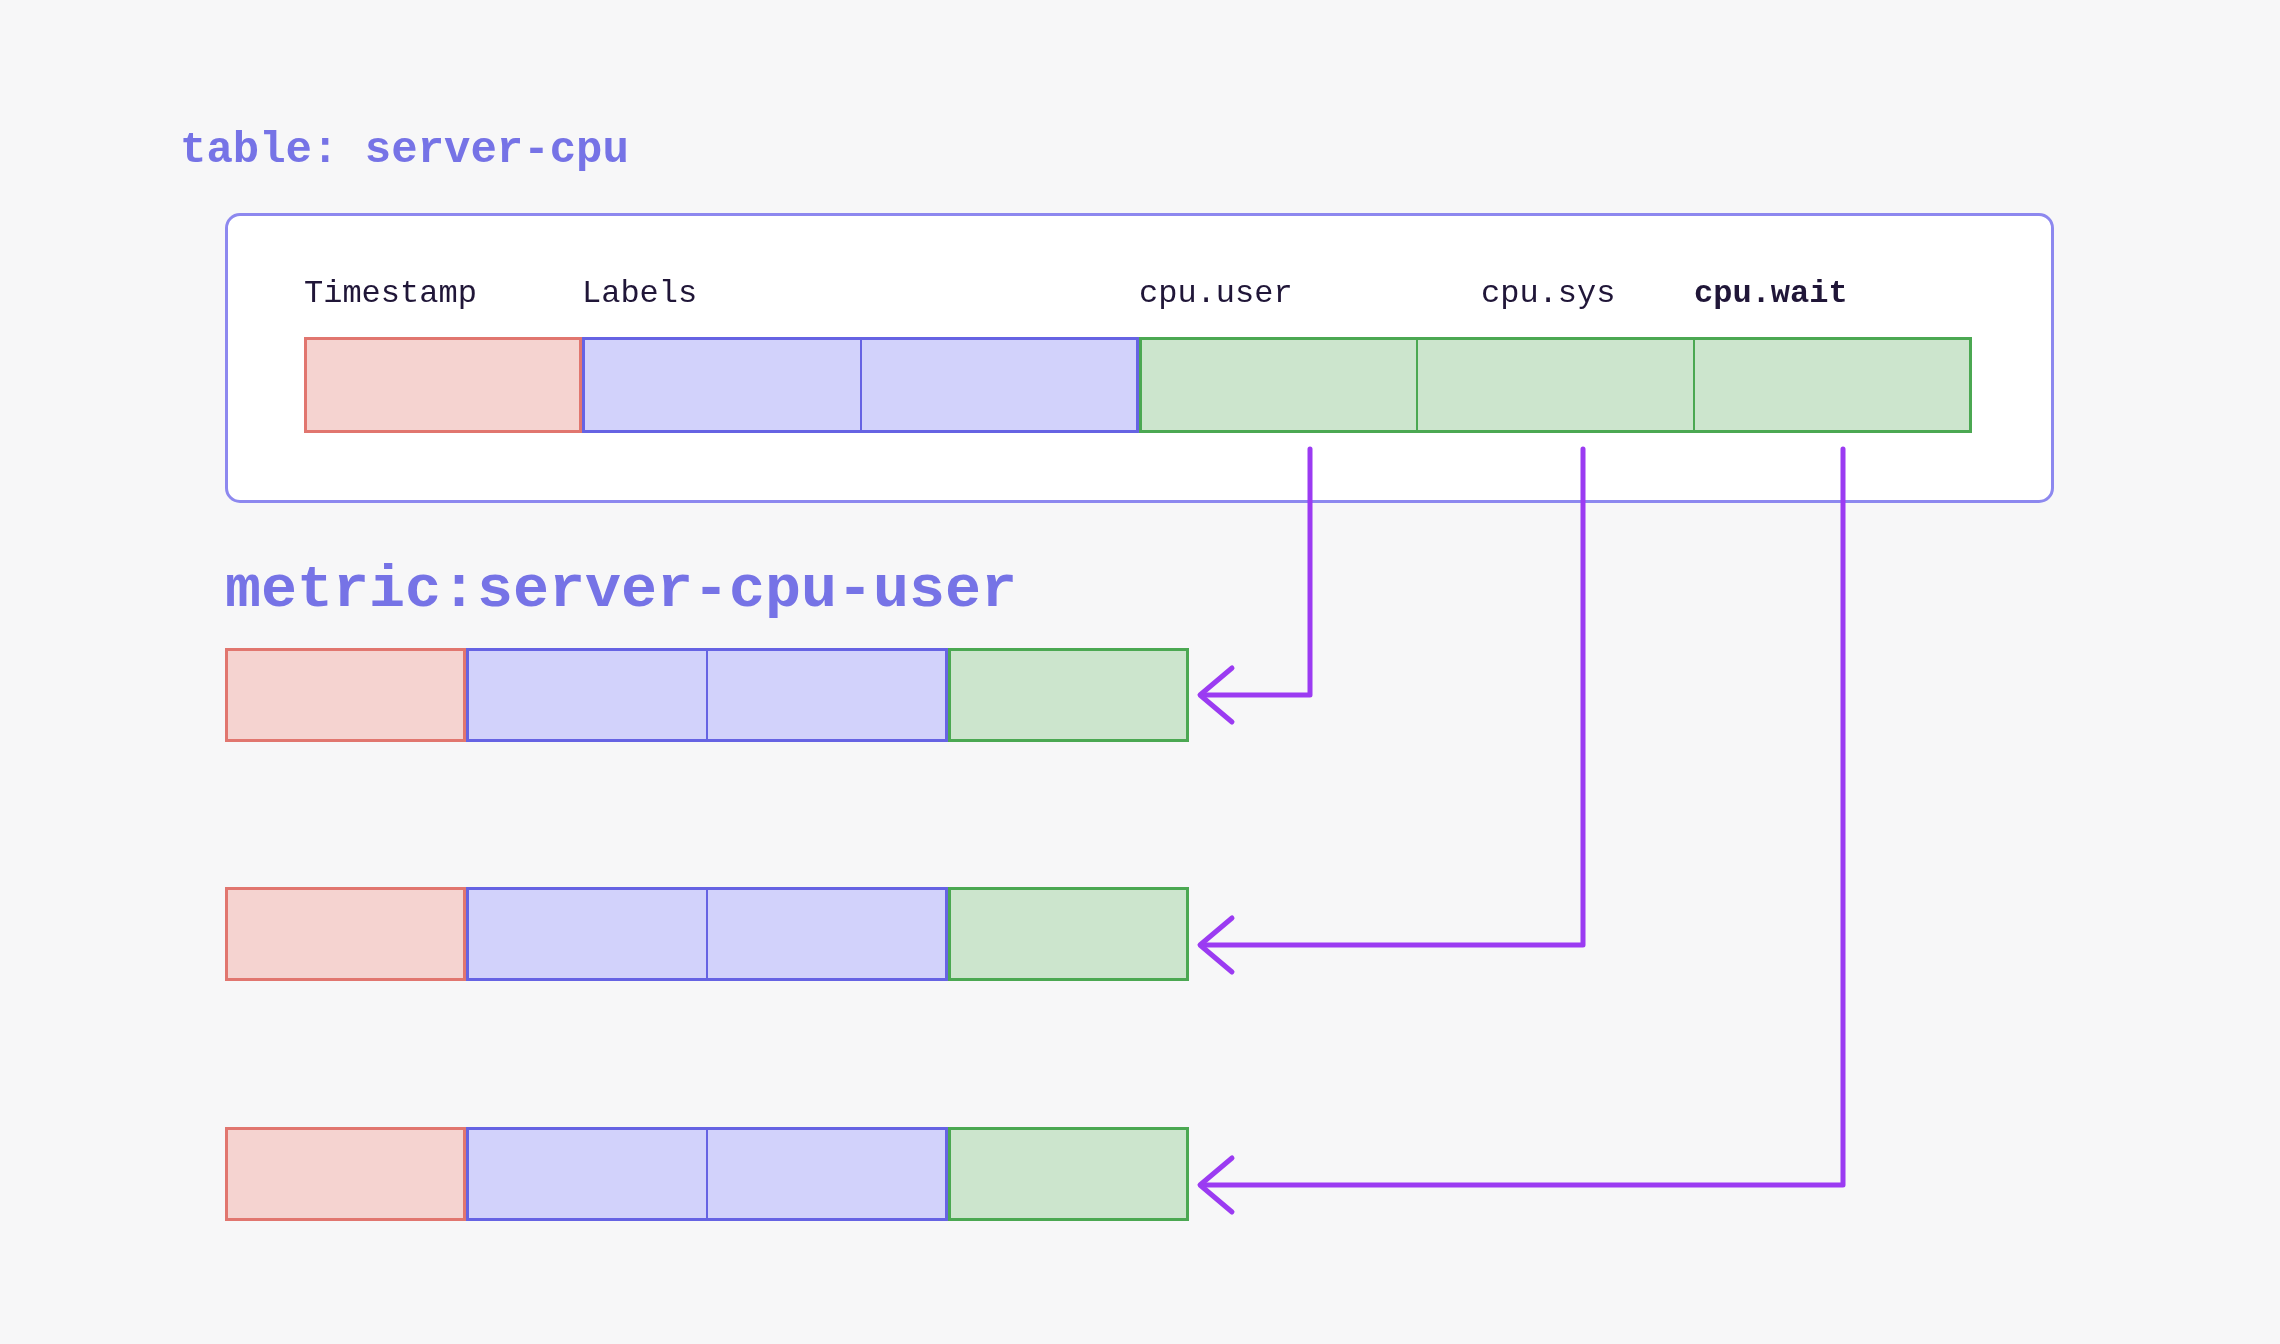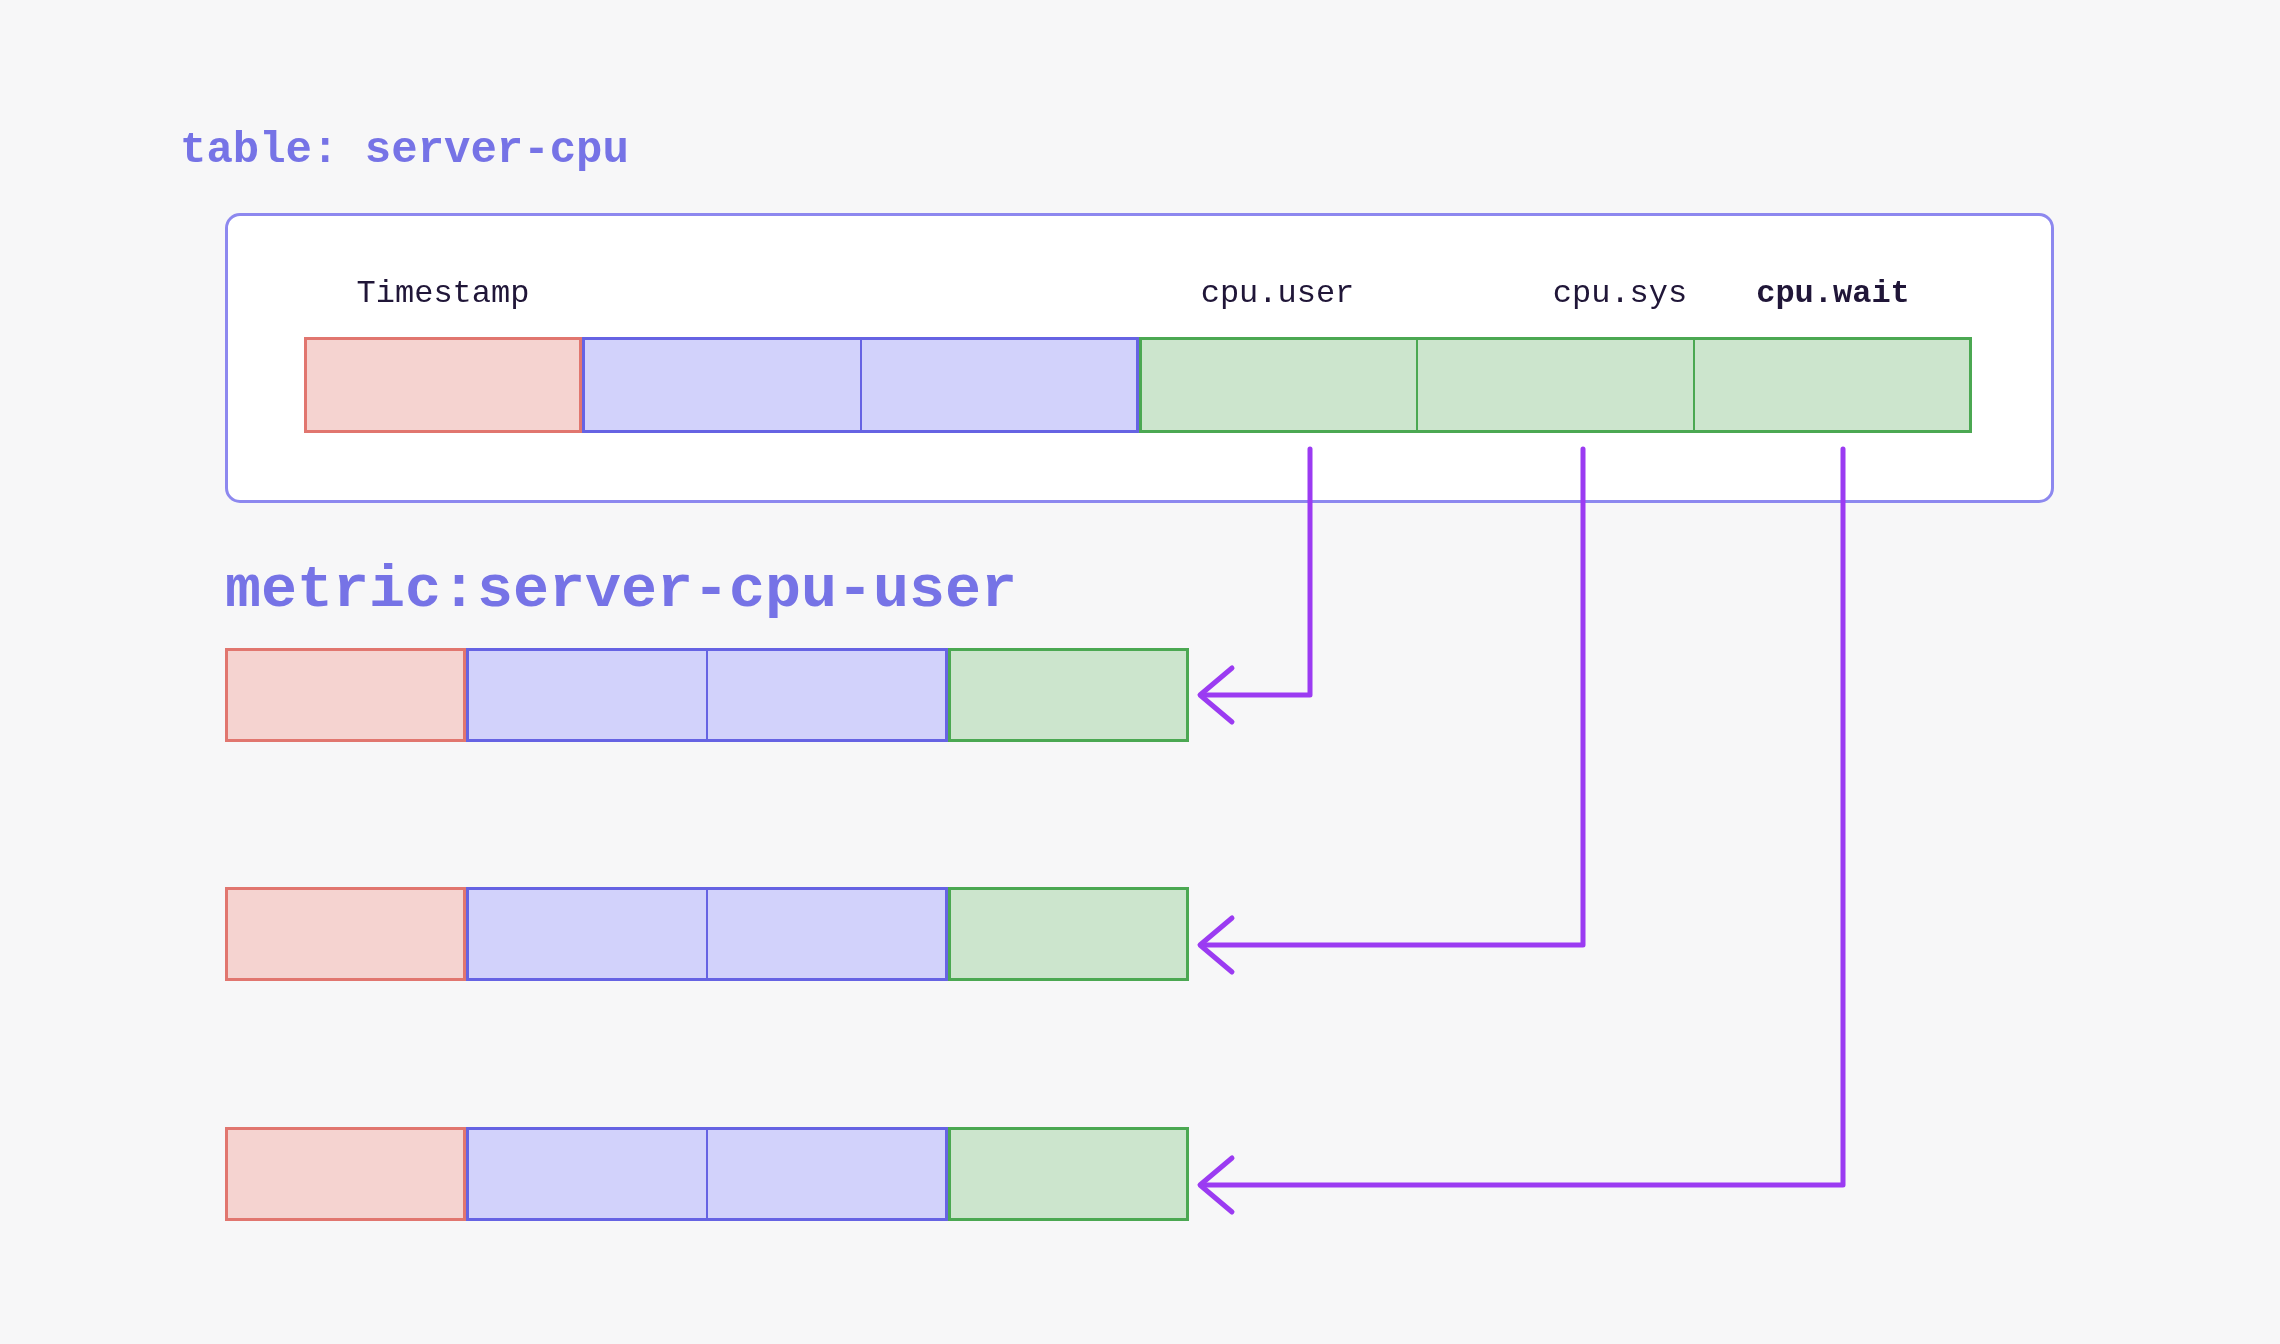--- a/index.html
+++ b/index.html
@@ -23,21 +23,20 @@
     position:absolute; left:225px; top:213px;
     width:1829px; height:290px;
     box-sizing:border-box;
     background:var(--box-bg,#ffffff);
     border:3px solid var(--box-border,#8d88ef);
     border-radius:15px;
   }
   .col-header {
     position:absolute; top:274px; height:40px;
     font-size:32px; line-height:40px; font-weight:400;
-    text-align:center;
     color:var(--header-text,#201638);
     white-space:pre;
   }
   .h-timestamp { left:304px;  width:278px; }
   .h-labels    { left:582px;  width:557px; }
   .h-user      { left:1139px; width:277px;font-family:Liberation Mono, monospace; }
   .h-sys       { left:1481px; width:278px; }
   .h-wait      { left:1694px; width:278px;font-weight:bold; }
 
   .cell, .group {
@@ -89,20 +88,21 @@
 </head>
 <body>
 
 <div class="canvas">
 
   <div class="diagram-title">table: server-cpu</div>
 
   <div class="table-box"></div>
 
   <div class="col-header h-timestamp">Timestamp</div>
+  <div class="col-header h-labels">Labels</div>
   <div class="col-header h-user">cpu.user</div>
   <div class="col-header h-sys">cpu.sys</div>
   <div class="col-header h-wait">cpu.wait</div>
 
   <div class="cell c-timestamp t-red"></div>
   <div class="group c-labels t-blue">
     <div class="sub"></div>
     <div class="sub"></div>
   </div>
   <div class="group c-fields t-green">

